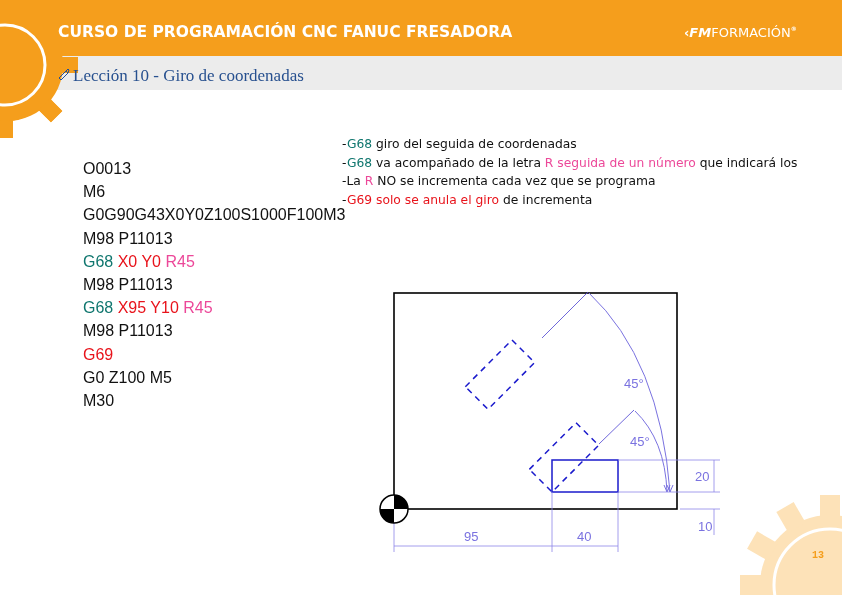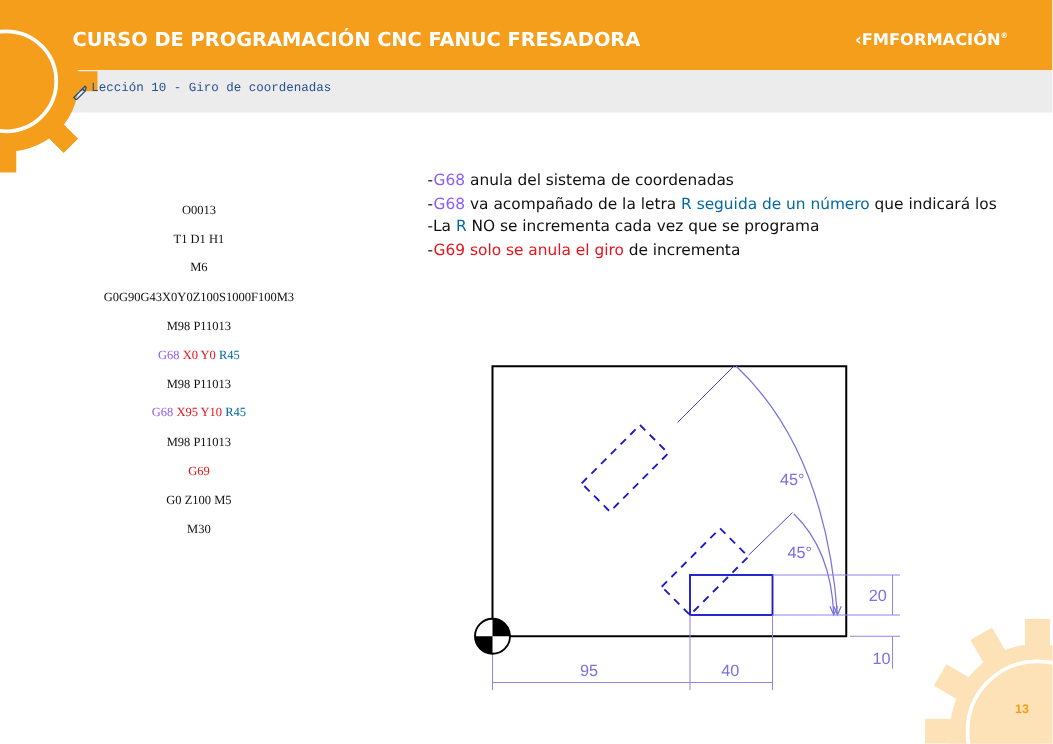--- a/index.html
+++ b/index.html
@@ -1,34 +1,34 @@
 <!DOCTYPE html>
 <html><head>
 <meta charset="utf-8">
 <style>
   html, body { margin:0; padding:0; }
   body { width:842px; height:595px; position:relative; overflow:hidden; background:#ffffff; font-family:"Liberation Sans", sans-serif; }
   .header { position:absolute; left:0; top:0; width:842px; height:56px; background:#f59e1c; }
   .header-title { position:absolute; left:58px; top:23px; color:#ffffff; font-family:"DejaVu Sans", sans-serif; font-weight:bold; font-size:15.5px; letter-spacing:0px;text-align:center; }
   .logo { position:absolute; left:684px; top:25px; color:#ffffff; font-family:"DejaVu Sans", sans-serif; font-size:13px; font-weight:bold; white-space:nowrap; }
-  .logo .fm { font-weight:900; }
-  .logo .form { font-weight:bold; }
+  .logo .fm { font-weight:900;font-style:italic; }
+  .logo .form { font-weight:normal; }
   .logo .reg { font-size:6px; vertical-align:top; }
   .subbar { position:absolute; left:0; top:56px; width:842px; height:34px; background:#ececec; }
-  .subtitle { position:absolute; left:73px; top:66px; color:#27508f; font-family:Liberation Mono, monospace; font-size:10px; }
+  .subtitle { position:absolute; left:73px; top:66px; color:#27508f; font-family:Liberation Serif, serif; font-size:17px; }
   .pen-icon { position:absolute; left:57px; top:67px; width:13px; height:13px; }
   .gear-tl { position:absolute; left:-70px; top:-10px; width:150px; height:150px; }
   .gear-br { position:absolute; left:740px; top:495px; width:180px; height:180px; }
-  .pagenum { position:absolute; left:812px; top:562px; color:#f59e1c; font-family:Liberation Sans, sans-serif; font-weight:bold; font-size:10px; }
-  .code { position:absolute; left:83px; top:160px; font-family:Liberation Serif, serif; font-size:10px; color:#111;text-align:center; }
+  .pagenum { position:absolute; left:812px; top:550px; color:#f59e1c; font-family:Liberation Mono, monospace; font-weight:bold; font-size:10px; }
+  .code { position:absolute; left:83px; top:160px; font-family:Liberation Sans, sans-serif; font-size:16px; color:#111; }
   .code .line { height:23.2px; line-height:18px; white-space:nowrap; }
   .notes { position:absolute; left:342px; top:135px; font-family:"DejaVu Sans", sans-serif; font-size:12.3px; color:#111; line-height:18.6px; white-space:nowrap; }
-  .g { color:#8b5cf6; }
+  .g { color:#0f766e; }
   .r { color:#e8131b; }
-  .o { color:#0369a1; }
+  .o { color:#ec4899; }
   .small { font-size:9px; }
   .diagram { position:absolute; left:370px; top:280px; width:360px; height:280px; }
 </style>
 </head>
 <body>
 
 <svg class="gear-tl" viewBox="0 0 150 150">
   <g fill="#f59e1c">
     <circle cx="75" cy="75" r="56"></circle>
     <rect x="67" y="2" width="16" height="20" transform="rotate(0 75 75)"></rect>
@@ -60,35 +60,34 @@
 </svg>
 
 <svg class="pen-icon" viewBox="0 0 13 13">
   <path d="M2 11 L9 4 L11 6 L4 13 Z" fill="none" stroke="#27508f" stroke-width="1"></path>
   <path d="M9 4 L11 2 L12 3 L11 6" fill="none" stroke="#27508f" stroke-width="1"></path>
 </svg>
 <div class="subtitle">Lección 10 - Giro de coordenadas</div>
 
 <div class="code" id="code-block">
     <div class="line"><span>O0013</span></div>
-    <div class="line"><span>T1 D1 H1</span></div>
     <div class="line"><span>M6</span></div>
     <div class="line"><span>G0G90G43X0Y0Z100S1000F100M3</span></div>
     <div class="line"><span>M98 P11013</span></div>
     <div class="line"><span class="g">G68 </span><span class="r">X0 Y0 </span><span class="o">R45</span></div>
     <div class="line"><span>M98 P11013</span></div>
     <div class="line"><span class="g">G68 </span><span class="r">X95 Y10 </span><span class="o">R45</span></div>
     <div class="line"><span>M98 P11013</span></div>
     <div class="line"><span class="r">G69</span></div>
     <div class="line"><span>G0 Z100 M5</span></div>
     <div class="line"><span>M30</span></div>
   </div>
 
 <div class="notes">
-  <div><span>-</span><span class="g">G68</span><span> anula del sistema de coordenadas</span></div>
+  <div><span>-</span><span class="g">G68</span><span> giro del seguida de coordenadas</span></div>
   <div><span>-</span><span class="g">G68</span><span> va acompañado de la letra </span><span class="o">R seguida de un número</span><span> que indicará los</span></div>
   <div><span>-La </span><span class="o">R</span><span>  NO se incrementa cada vez que se programa</span></div>
   <div><span>-</span><span class="r">G69 solo se anula el giro</span><span> de incrementa</span></div>
 </div>
 
 <svg class="diagram" viewBox="0 0 360 280">
 
   <rect x="24" y="13" width="283" height="216" fill="none" stroke="#000" stroke-width="1.6"></rect>
 
   <rect x="182" y="180" width="66" height="32" fill="none" stroke="#1a1acc" stroke-width="1.5"></rect>

